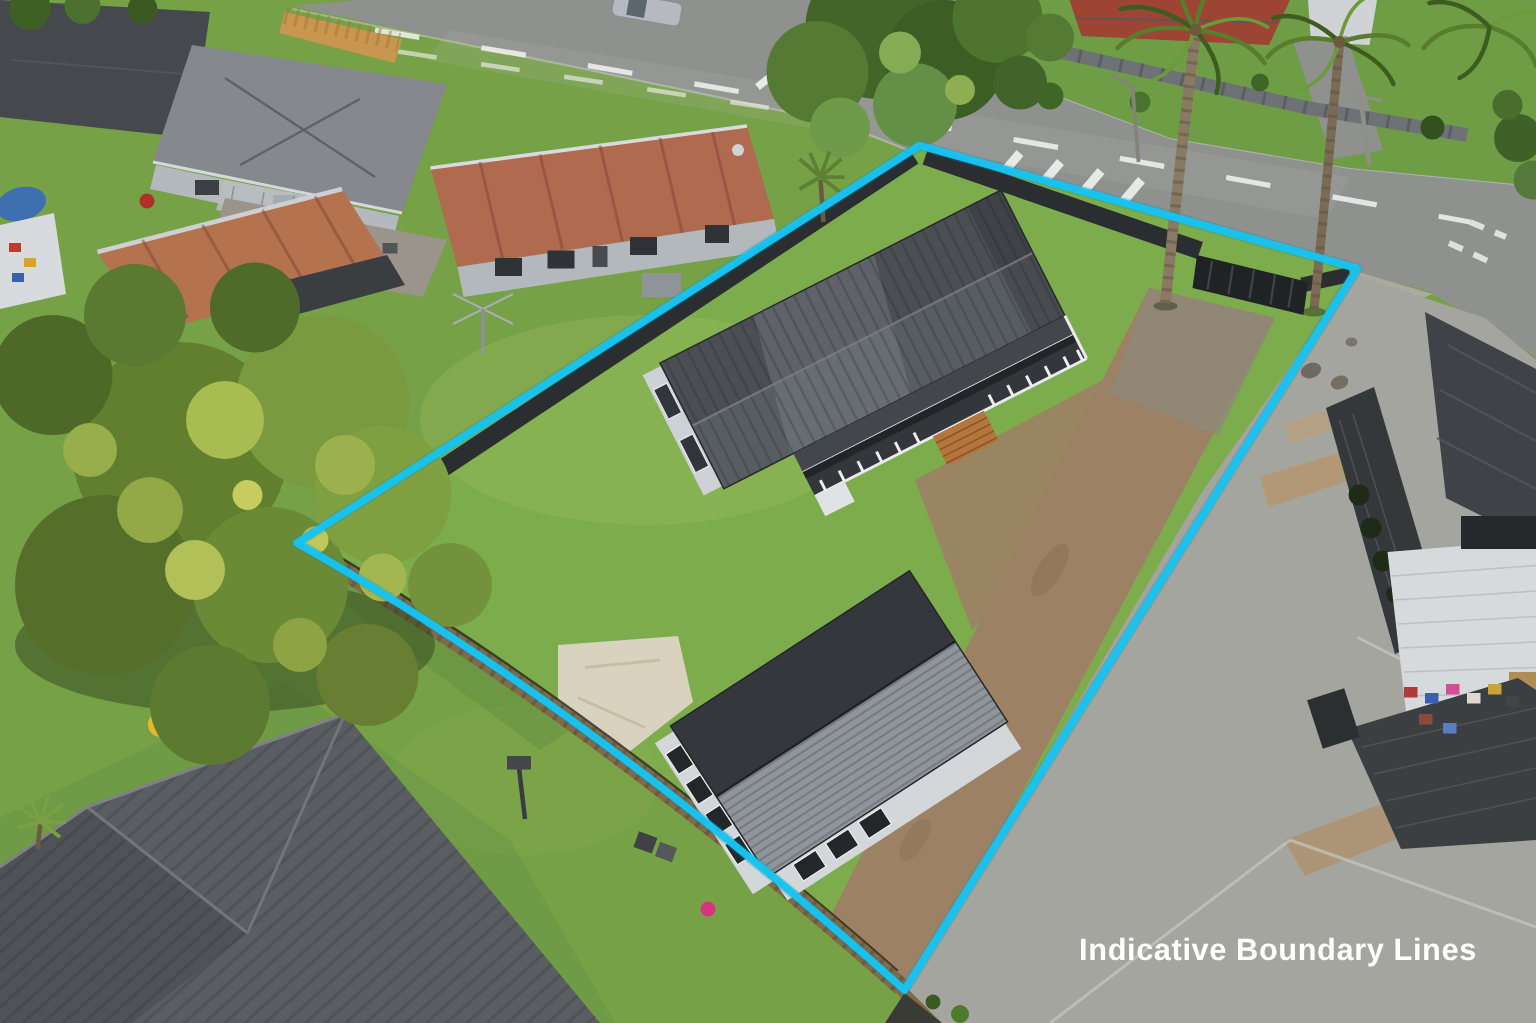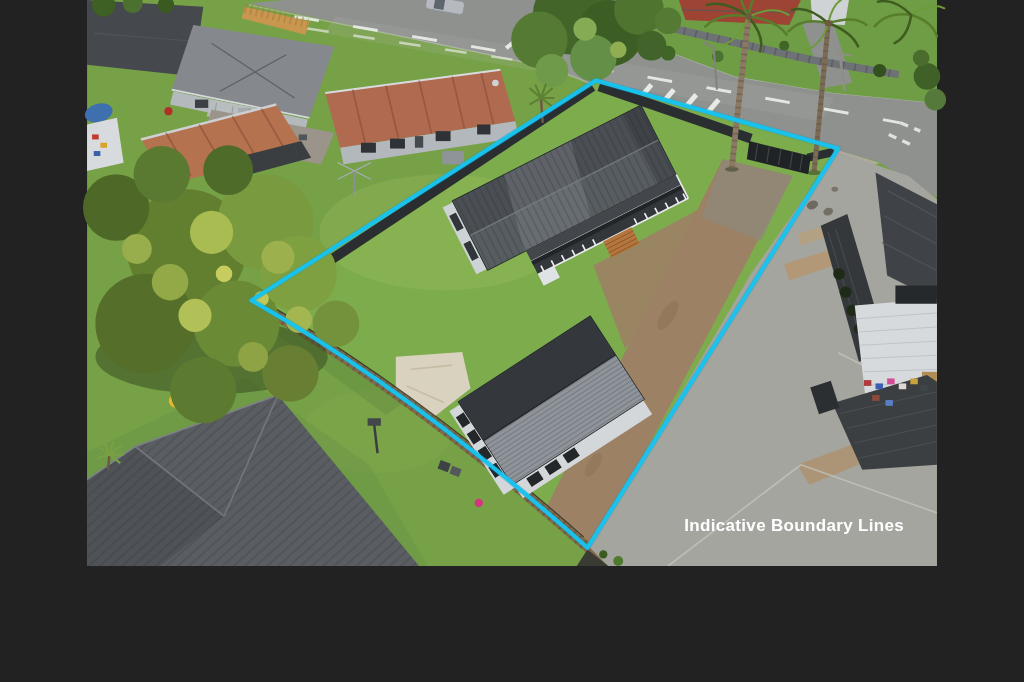--- a/index.html
+++ b/index.html
@@ -1,16 +1,16 @@
 <!DOCTYPE html>
 <html><head>
 <meta charset="utf-8">
 <style>
   html,body{margin:0;padding:0;background:#222;}
-  .photo-frame{width:1024px;height:566px;position:relative;overflow:hidden;font-family:"Liberation Sans",sans-serif;}
+  .photo-frame{width:1024px;height:682px;position:relative;overflow:hidden;font-family:"Liberation Sans",sans-serif;}
   .photo-frame svg{display:block;width:100%;height:100%;}
   
   .kerb{stroke:#c9ccc6;stroke-width:1.5;fill:none;opacity:.55;}
   .seam{stroke:#c6c7c1;stroke-width:2;fill:none;opacity:.7;}
   .streak-rust{stroke:#7e4534;stroke-width:2;opacity:.5;fill:none;}
   .roofline{stroke:#54585c;stroke-width:1.5;fill:none;opacity:.8;}
   .siding{stroke:#b9bcbe;stroke-width:1;fill:none;opacity:.9;}
   .slat{stroke:#515457;stroke-width:1;fill:none;opacity:.9;}
   .frond{stroke:#587d2c;stroke-width:3;fill:none;stroke-linecap:round;}
   .frond.dk{stroke:#3f5c20;}

